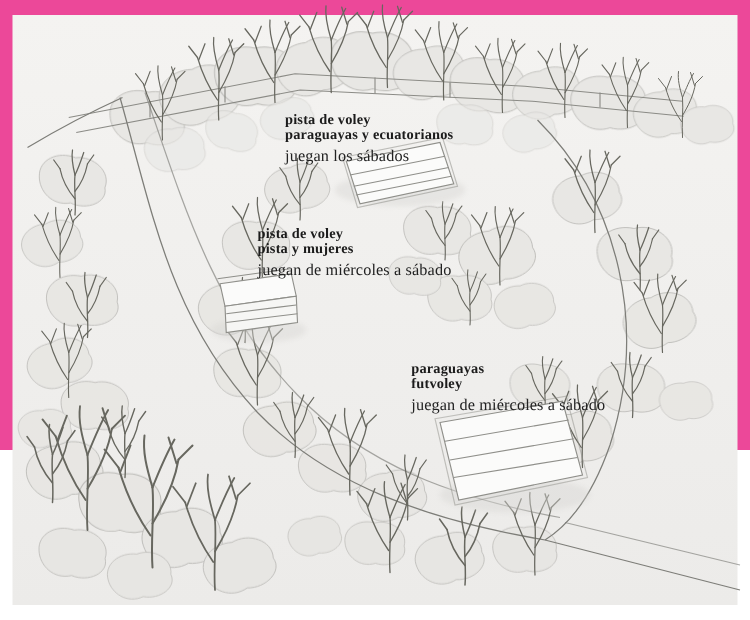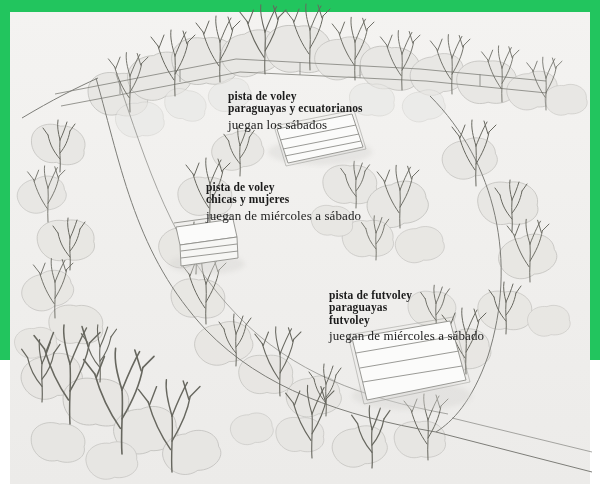--- a/index.html
+++ b/index.html
@@ -1,18 +1,18 @@
 <!DOCTYPE html>
 <html><head>
 <meta charset="utf-8">
 <style>
   html,body{margin:0;padding:0}
   body{width:600px;height:496px;background:#ffffff;overflow:hidden;
        font-family:"Liberation Serif","DejaVu Serif",serif}
-  .scene{position:relative;width:600px;height:360px;background:#22c55e}
+  .scene{position:relative;width:600px;height:360px;background:#ec4899}
   .sketch{position:absolute;left:0;top:0}
   .annotation{position:absolute;color:#1b1b1b}
   .annotation .t{font-size:11.5px;font-weight:600;line-height:1.07;letter-spacing:.15px;white-space:nowrap}
   .annotation .n{font-size:13px;font-weight:400;margin-top:2.5px;letter-spacing:.1px;color:#222;white-space:nowrap}
 </style>
 </head>
 <body>
 
 <div class="scene">
 
@@ -205,24 +205,23 @@
   </svg>
 
   <div class="annotation" style="left:228px;top:90px">
     <div class="t">pista de voley</div>
     <div class="t">paraguayas y ecuatorianos</div>
     <div class="n">juegan los sábados</div>
   </div>
 
   <div class="annotation" style="left:206px;top:181px">
     <div class="t">pista de voley</div>
-    <div class="t">chicas y mujeres</div>
+    <div class="t">pista y mujeres</div>
     <div class="n">juegan de miércoles a sábado</div>
   </div>
 
   <div class="annotation" style="left:329px;top:289px">
-    <div class="t">pista de futvoley</div>
     <div class="t">paraguayas</div>
     <div class="t">futvoley</div>
     <div class="n">juegan de miércoles a sábado</div>
   </div>
 
 </div>
 
 </body></html>

